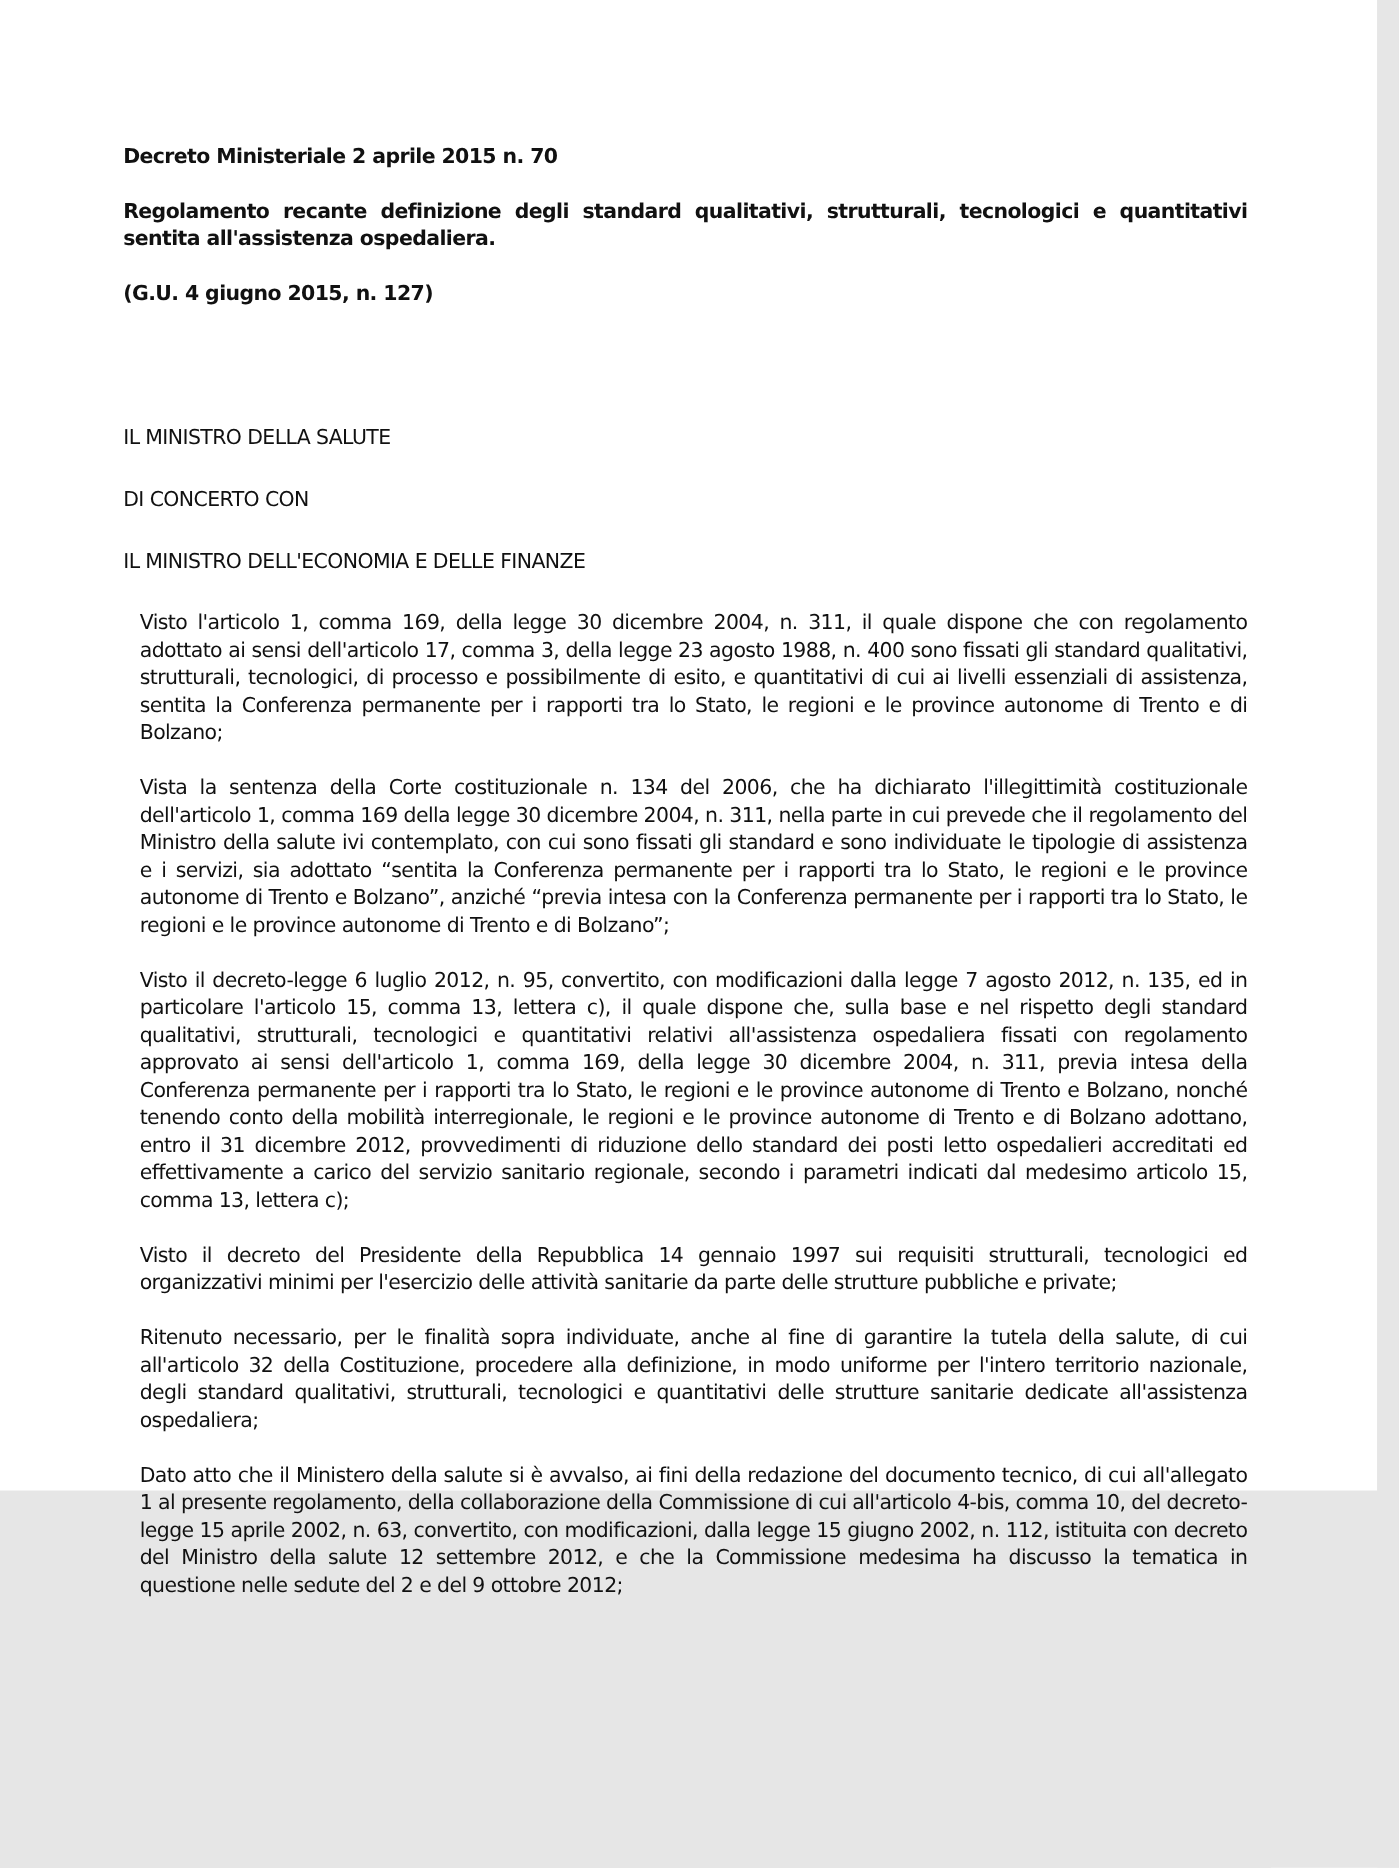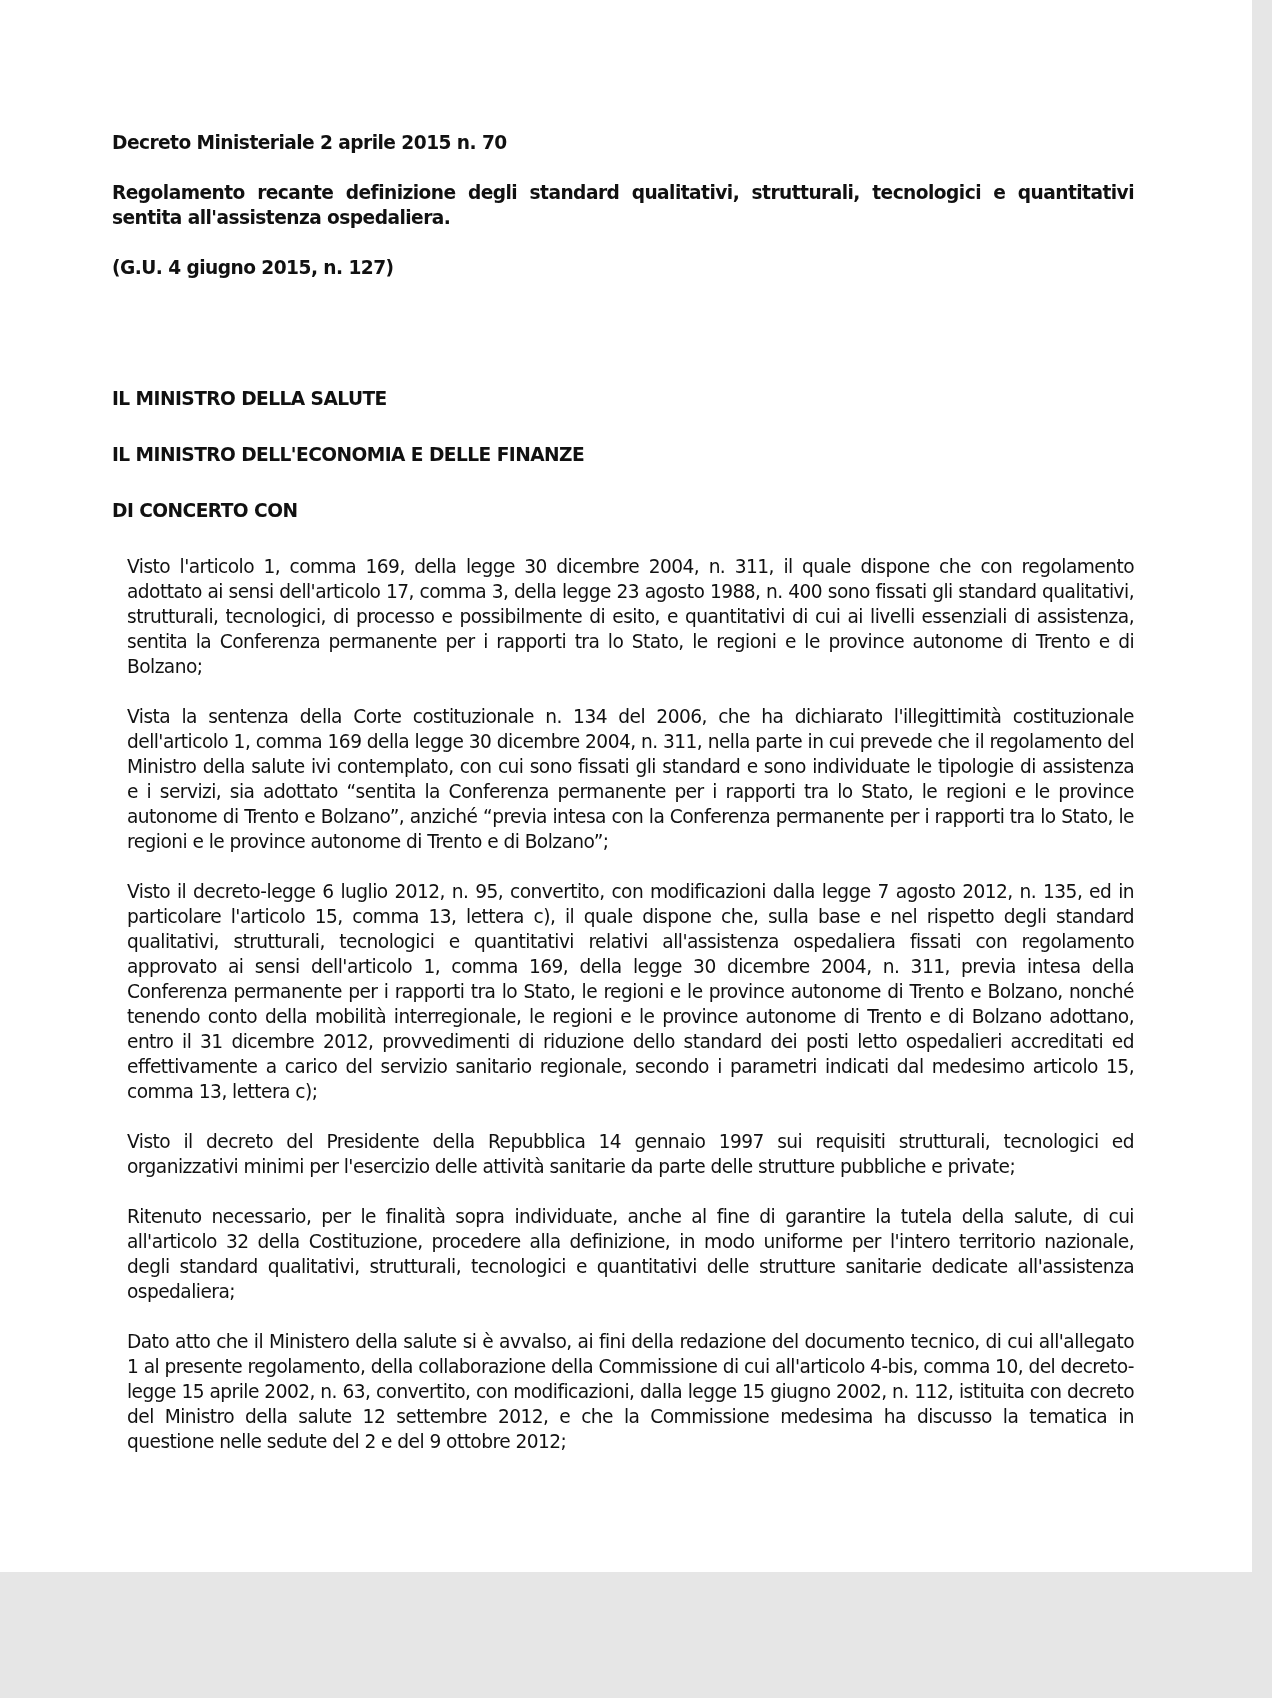--- a/index.html
+++ b/index.html
@@ -11,21 +11,21 @@
       height: 1698px;
       background: #e6e6e6;
       position: relative;
       overflow: hidden;
     }
     .page {
       position: absolute;
       left: 0;
       top: 0;
       width: 1252px;
-      height: 1572px;
+      height: 1355px;
       background: #ffffff;
     }
     .content {
       position: absolute;
       left: 112px;
       top: 130px;
       width: 1022px;
       font-family: "DejaVu Sans", sans-serif;
       color: #111111;
       font-size: 18.6px;
@@ -42,21 +42,20 @@
       margin: 0 0 25px 0;
       text-align: justify;
       text-align-last: left;
     }
     .gu {
       margin: 0 0 0 0;
       font-weight: bold;
     }
     .heading-block {
       margin-top: 106px;
-      font-weight: bold;
     }
     .heading-line {
       margin: 0 0 31px 0;
     }
     .para {
       margin: 0 0 25px 15px;
       text-align: justify;
       text-align-last: left;
     }
   </style>
@@ -64,22 +63,22 @@
 <body>
 
 <div class="page">
   <div class="content">
     <div class="title">Decreto Ministeriale 2 aprile 2015 n. 70</div>
     <div class="subtitle">Regolamento recante definizione degli standard qualitativi, strutturali, tecnologici e quantitativi sentita all'assistenza ospedaliera.</div>
     <div class="gu">(G.U. 4 giugno 2015, n. 127)</div>
 
     <div class="heading-block">
       <div class="heading-line">IL MINISTRO DELLA SALUTE</div>
+      <div class="heading-line">DI CONCERTO CON</div>
       <div class="heading-line">IL MINISTRO DELL'ECONOMIA E DELLE FINANZE</div>
-      <div class="heading-line">DI CONCERTO CON</div>
     </div>
 
     <div class="para">Visto l'articolo 1, comma 169, della legge 30 dicembre 2004, n. 311, il quale dispone che con regolamento adottato ai sensi dell'articolo 17, comma 3, della legge 23 agosto 1988, n. 400 sono fissati gli standard qualitativi, strutturali, tecnologici, di processo e possibilmente di esito, e quantitativi di cui ai livelli essenziali di assistenza, sentita la Conferenza permanente per i rapporti tra lo Stato, le regioni e le province autonome di Trento e di Bolzano;</div>
     <div class="para">Vista la sentenza della Corte costituzionale n. 134 del 2006, che ha dichiarato l'illegittimità costituzionale dell'articolo 1, comma 169 della legge 30 dicembre 2004, n. 311, nella parte in cui prevede che il regolamento del Ministro della salute ivi contemplato, con cui sono fissati gli standard e sono individuate le tipologie di assistenza e i servizi, sia adottato “sentita la Conferenza permanente per i rapporti tra lo Stato, le regioni e le province autonome di Trento e Bolzano”, anziché “previa intesa con la Conferenza permanente per i rapporti tra lo Stato, le regioni e le province autonome di Trento e di Bolzano”;</div>
     <div class="para">Visto il decreto-legge 6 luglio 2012, n. 95, convertito, con modificazioni dalla legge 7 agosto 2012, n. 135, ed in particolare l'articolo 15, comma 13, lettera c), il quale dispone che, sulla base e nel rispetto degli standard qualitativi, strutturali, tecnologici e quantitativi relativi all'assistenza ospedaliera fissati con regolamento approvato ai sensi dell'articolo 1, comma 169, della legge 30 dicembre 2004, n. 311, previa intesa della Conferenza permanente per i rapporti tra lo Stato, le regioni e le province autonome di Trento e Bolzano, nonché tenendo conto della mobilità interregionale, le regioni e le province autonome di Trento e di Bolzano adottano, entro il 31 dicembre 2012, provvedimenti di riduzione dello standard dei posti letto ospedalieri accreditati ed effettivamente a carico del servizio sanitario regionale, secondo i parametri indicati dal medesimo articolo 15, comma 13, lettera c);</div>
     <div class="para">Visto il decreto del Presidente della Repubblica 14 gennaio 1997 sui requisiti strutturali, tecnologici ed organizzativi minimi per l'esercizio delle attività sanitarie da parte delle strutture pubbliche e private;</div>
     <div class="para">Ritenuto necessario, per le finalità sopra individuate, anche al fine di garantire la tutela della salute, di cui all'articolo 32 della Costituzione, procedere alla definizione, in modo uniforme per l'intero territorio nazionale, degli standard qualitativi, strutturali, tecnologici e quantitativi delle strutture sanitarie dedicate all'assistenza ospedaliera;</div>
     <div class="para">Dato atto che il Ministero della salute si è avvalso, ai fini della redazione del documento tecnico, di cui all'allegato 1 al presente regolamento, della collaborazione della Commissione di cui all'articolo 4-bis, comma 10, del decreto-legge 15 aprile 2002, n. 63, convertito, con modificazioni, dalla legge 15 giugno 2002, n. 112, istituita con decreto del Ministro della salute 12 settembre 2012, e che la Commissione medesima ha discusso la tematica in questione nelle sedute del 2 e del 9 ottobre 2012;</div>
   </div>
 </div>

